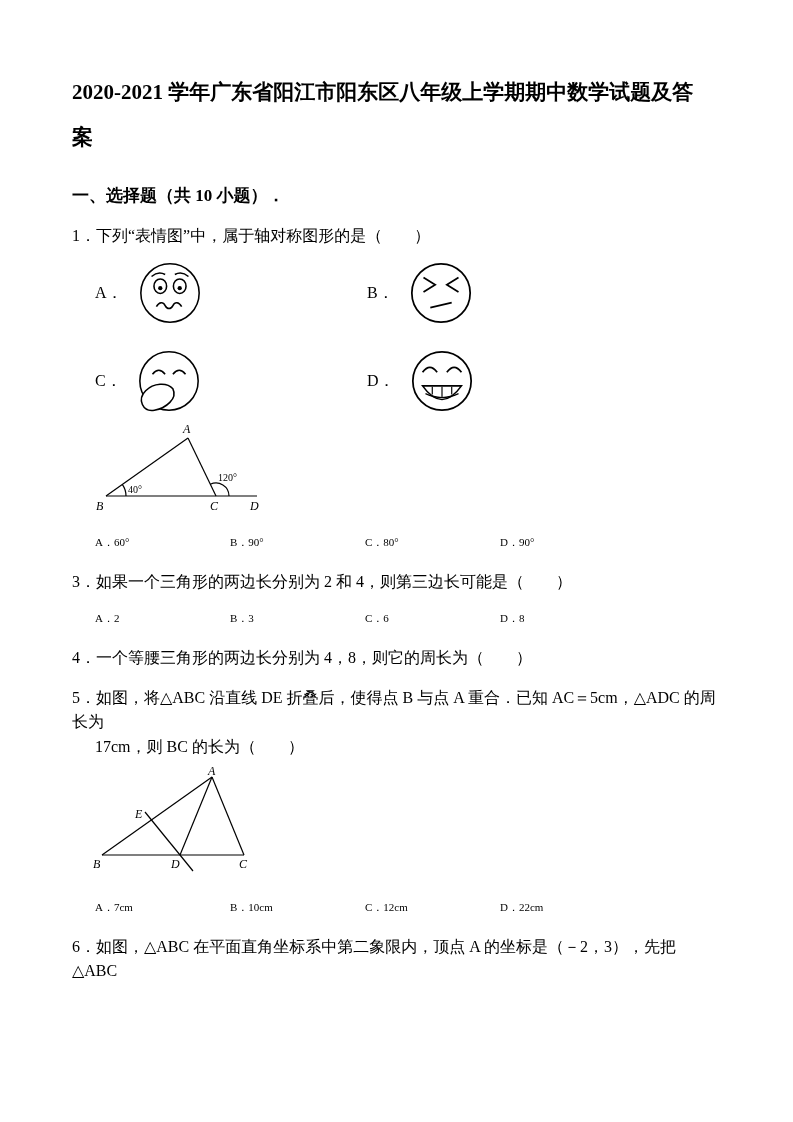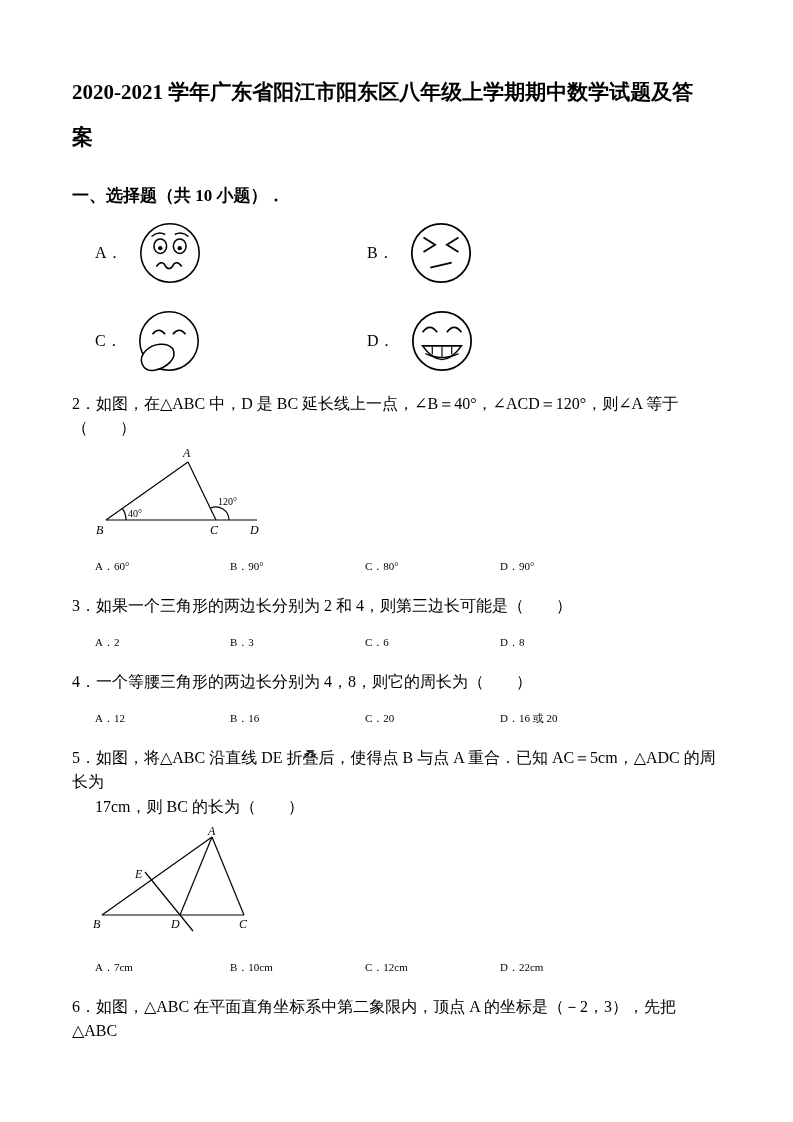--- a/index.html
+++ b/index.html
@@ -23,20 +23,21 @@
 
 <div class="page">
 
   <h1 class="title">
     <span class="line">2020-2021 学年广东省阳江市阳东区八年级上学期期中数学试题及答</span>
     <span class="line">案</span>
   </h1>
 
   <div class="section-heading">一、选择题（共 10 小题）．</div>
 
+  <p class="q">1．下列“表情图”中，属于轴对称图形的是（　　）</p>
 
   <div class="emoji-grid">
 
     <div class="emoji-cell">
       <span>A．</span>
       <svg width="70" height="70" viewBox="0 0 72 72">
         <g fill="none" stroke="#000" stroke-width="1.6">
           <circle cx="36" cy="36" r="30"></circle>
           <ellipse cx="26" cy="29" rx="6.5" ry="7.5"></ellipse>
           <ellipse cx="46" cy="29" rx="6.5" ry="7.5"></ellipse>
@@ -88,21 +89,20 @@
           <path d="M 19 49 Q 36 57 53 49"></path>
           <line x1="26" y1="42" x2="26" y2="50"></line>
           <line x1="36" y1="42" x2="36" y2="53"></line>
           <line x1="46" y1="42" x2="46" y2="50"></line>
         </g>
       </svg>
     </div>
 
   </div>
 
-  <p class="q">2．如图，在△ABC 中，D 是 BC 延长线上一点，∠B＝40°，∠ACD＝120°，则∠A 等于（　　）</p>
 
   <svg class="fig" width="185" height="96" viewBox="0 0 185 96">
     <g fill="none" stroke="#000" stroke-width="1.2">
       <line x1="14" y1="74" x2="165" y2="74"></line>
       <line x1="14" y1="74" x2="96" y2="16"></line>
       <line x1="96" y1="16" x2="124" y2="74"></line>
       <path d="M 34 74 A 20 20 0 0 0 30.3 62.4"></path>
       <path d="M 137 74 A 13 13 0 0 0 118.3 62.3"></path>
     </g>
     <g fill="#000" font-size="12" font-style="italic">
@@ -128,26 +128,20 @@
 
   <div class="opts">
     <div class="opt">A．2</div>
     <div class="opt">B．3</div>
     <div class="opt">C．6</div>
     <div class="opt">D．8</div>
   </div>
 
   <p class="q">4．一个等腰三角形的两边长分别为 4，8，则它的周长为（　　）</p>
 
-  <div class="opts">
-    <div class="opt">A．12</div>
-    <div class="opt">B．16</div>
-    <div class="opt">C．20</div>
-    <div class="opt">D．16 或 20</div>
-  </div>
 
   <p class="q">5．如图，将△ABC 沿直线 DE 折叠后，使得点 B 与点 A 重合．已知 AC＝5cm，△ADC 的周长为</p>
   <div class="q-cont">17cm，则 BC 的长为（　　）</div>
 
   <svg class="fig" width="175" height="118" viewBox="0 0 175 118">
     <g fill="none" stroke="#000" stroke-width="1.2">
       <line x1="10" y1="90" x2="152" y2="90"></line>
       <line x1="10" y1="90" x2="120" y2="12"></line>
       <line x1="120" y1="12" x2="152" y2="90"></line>
       <line x1="120" y1="12" x2="88" y2="90"></line>

